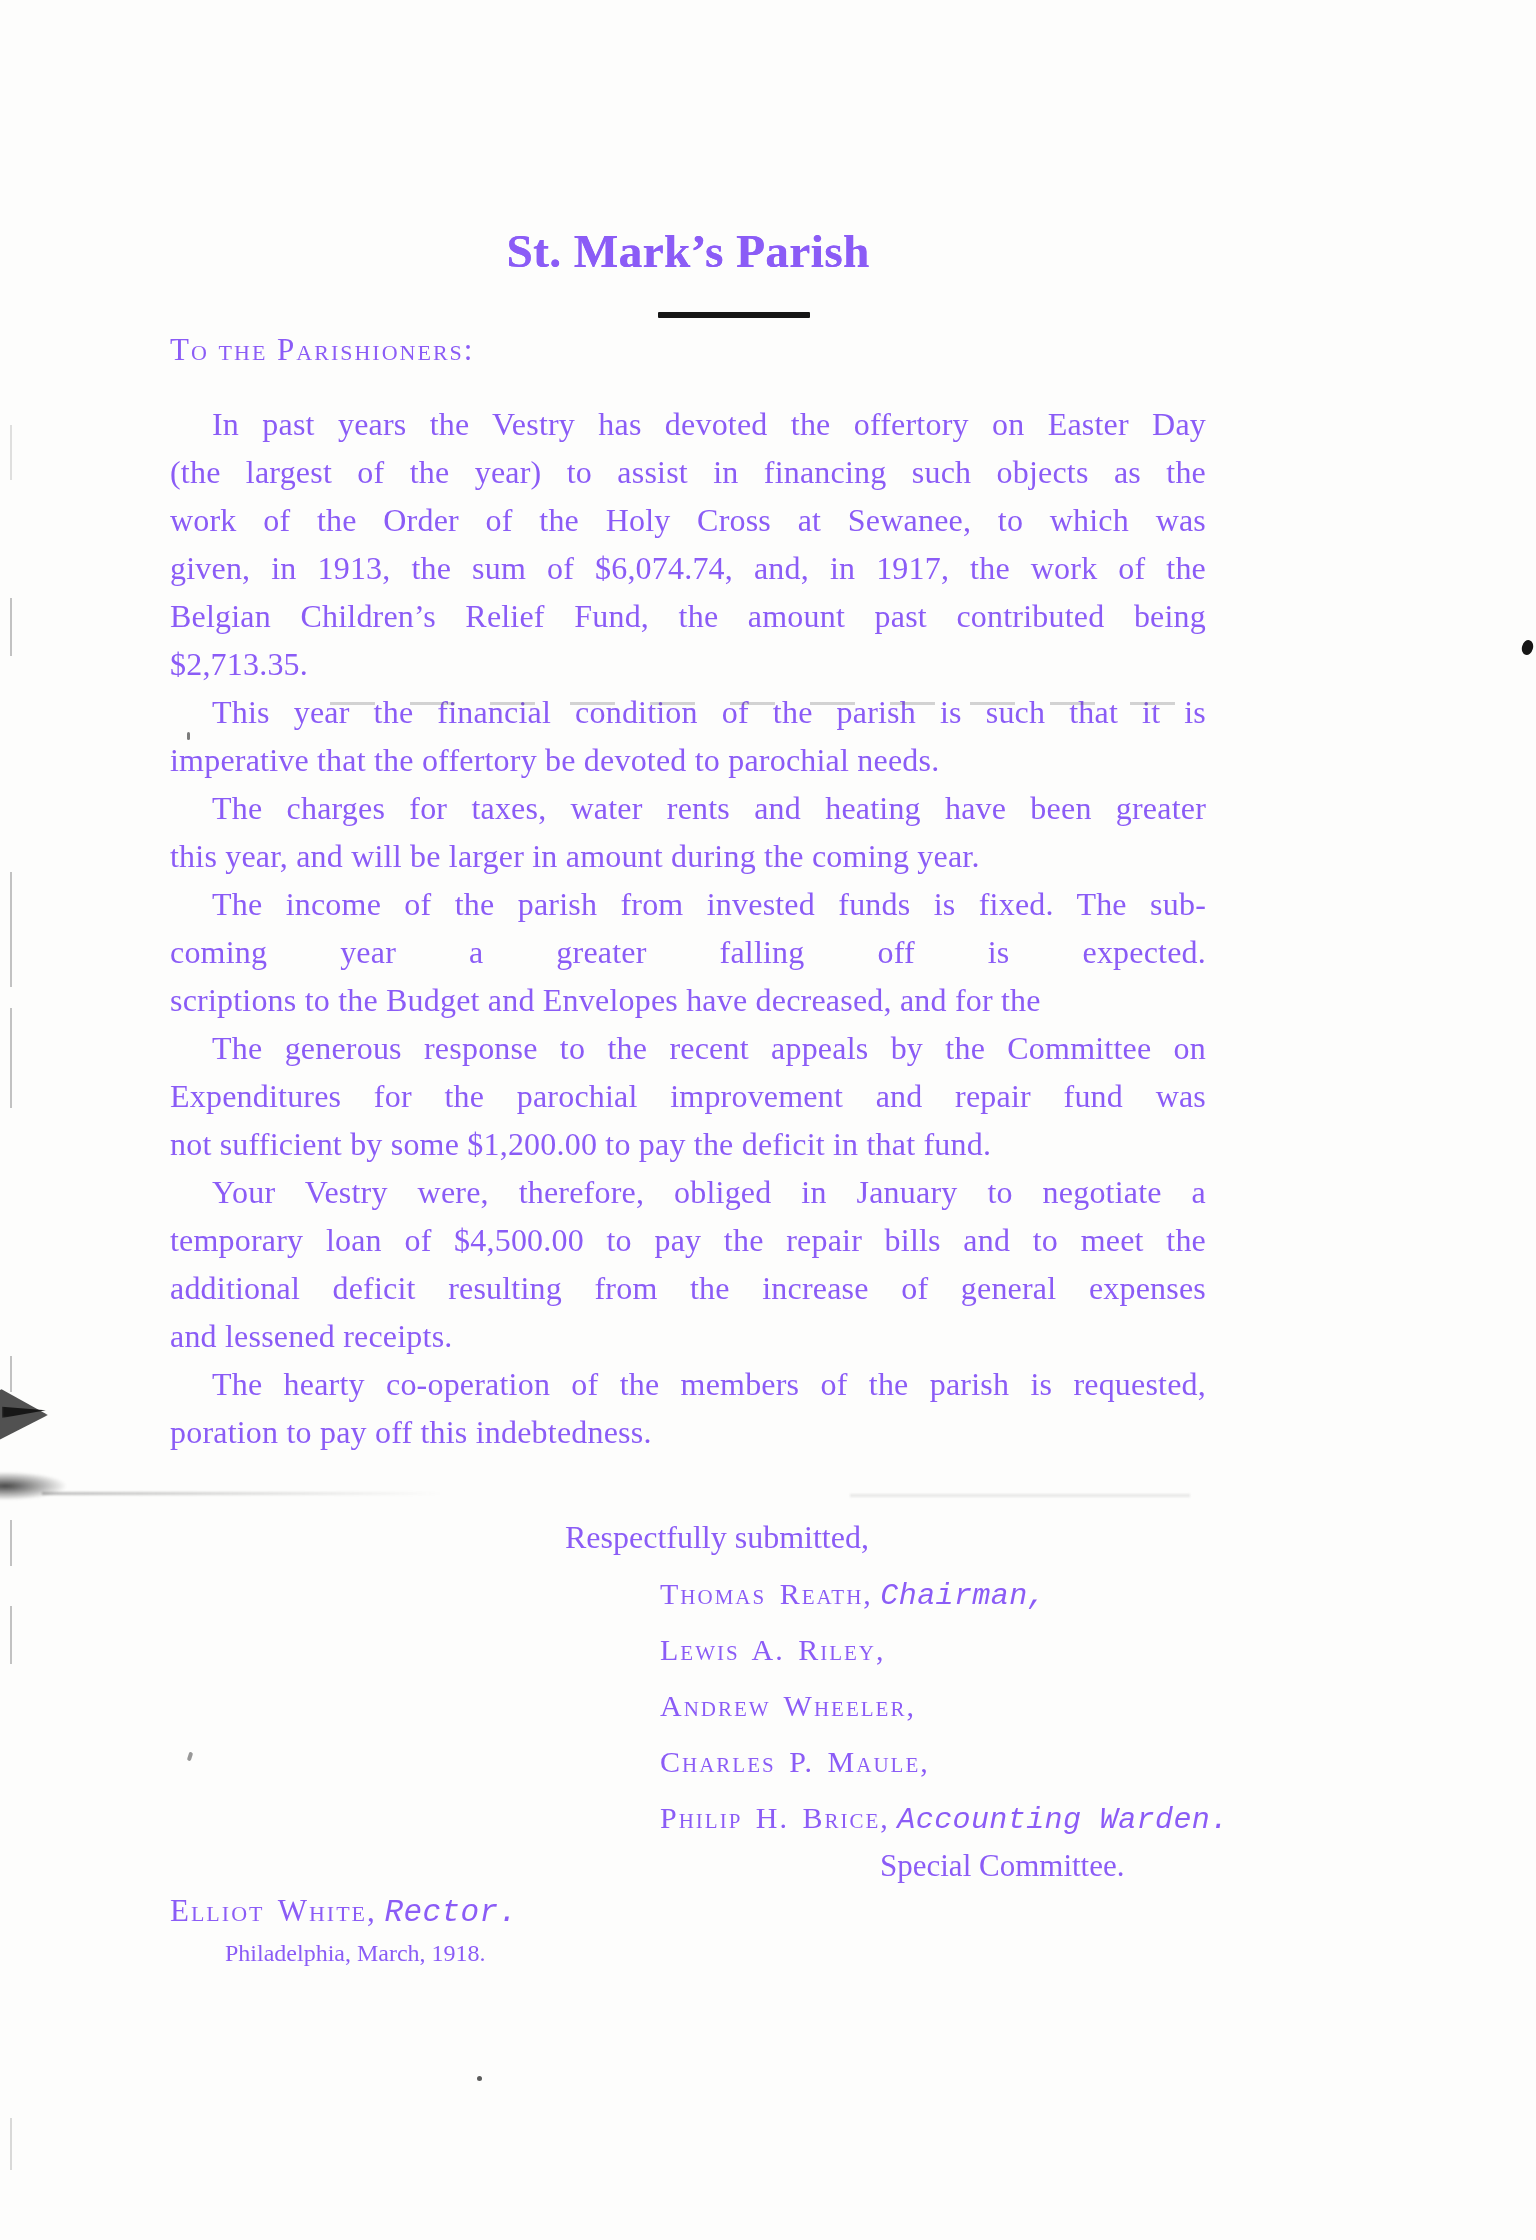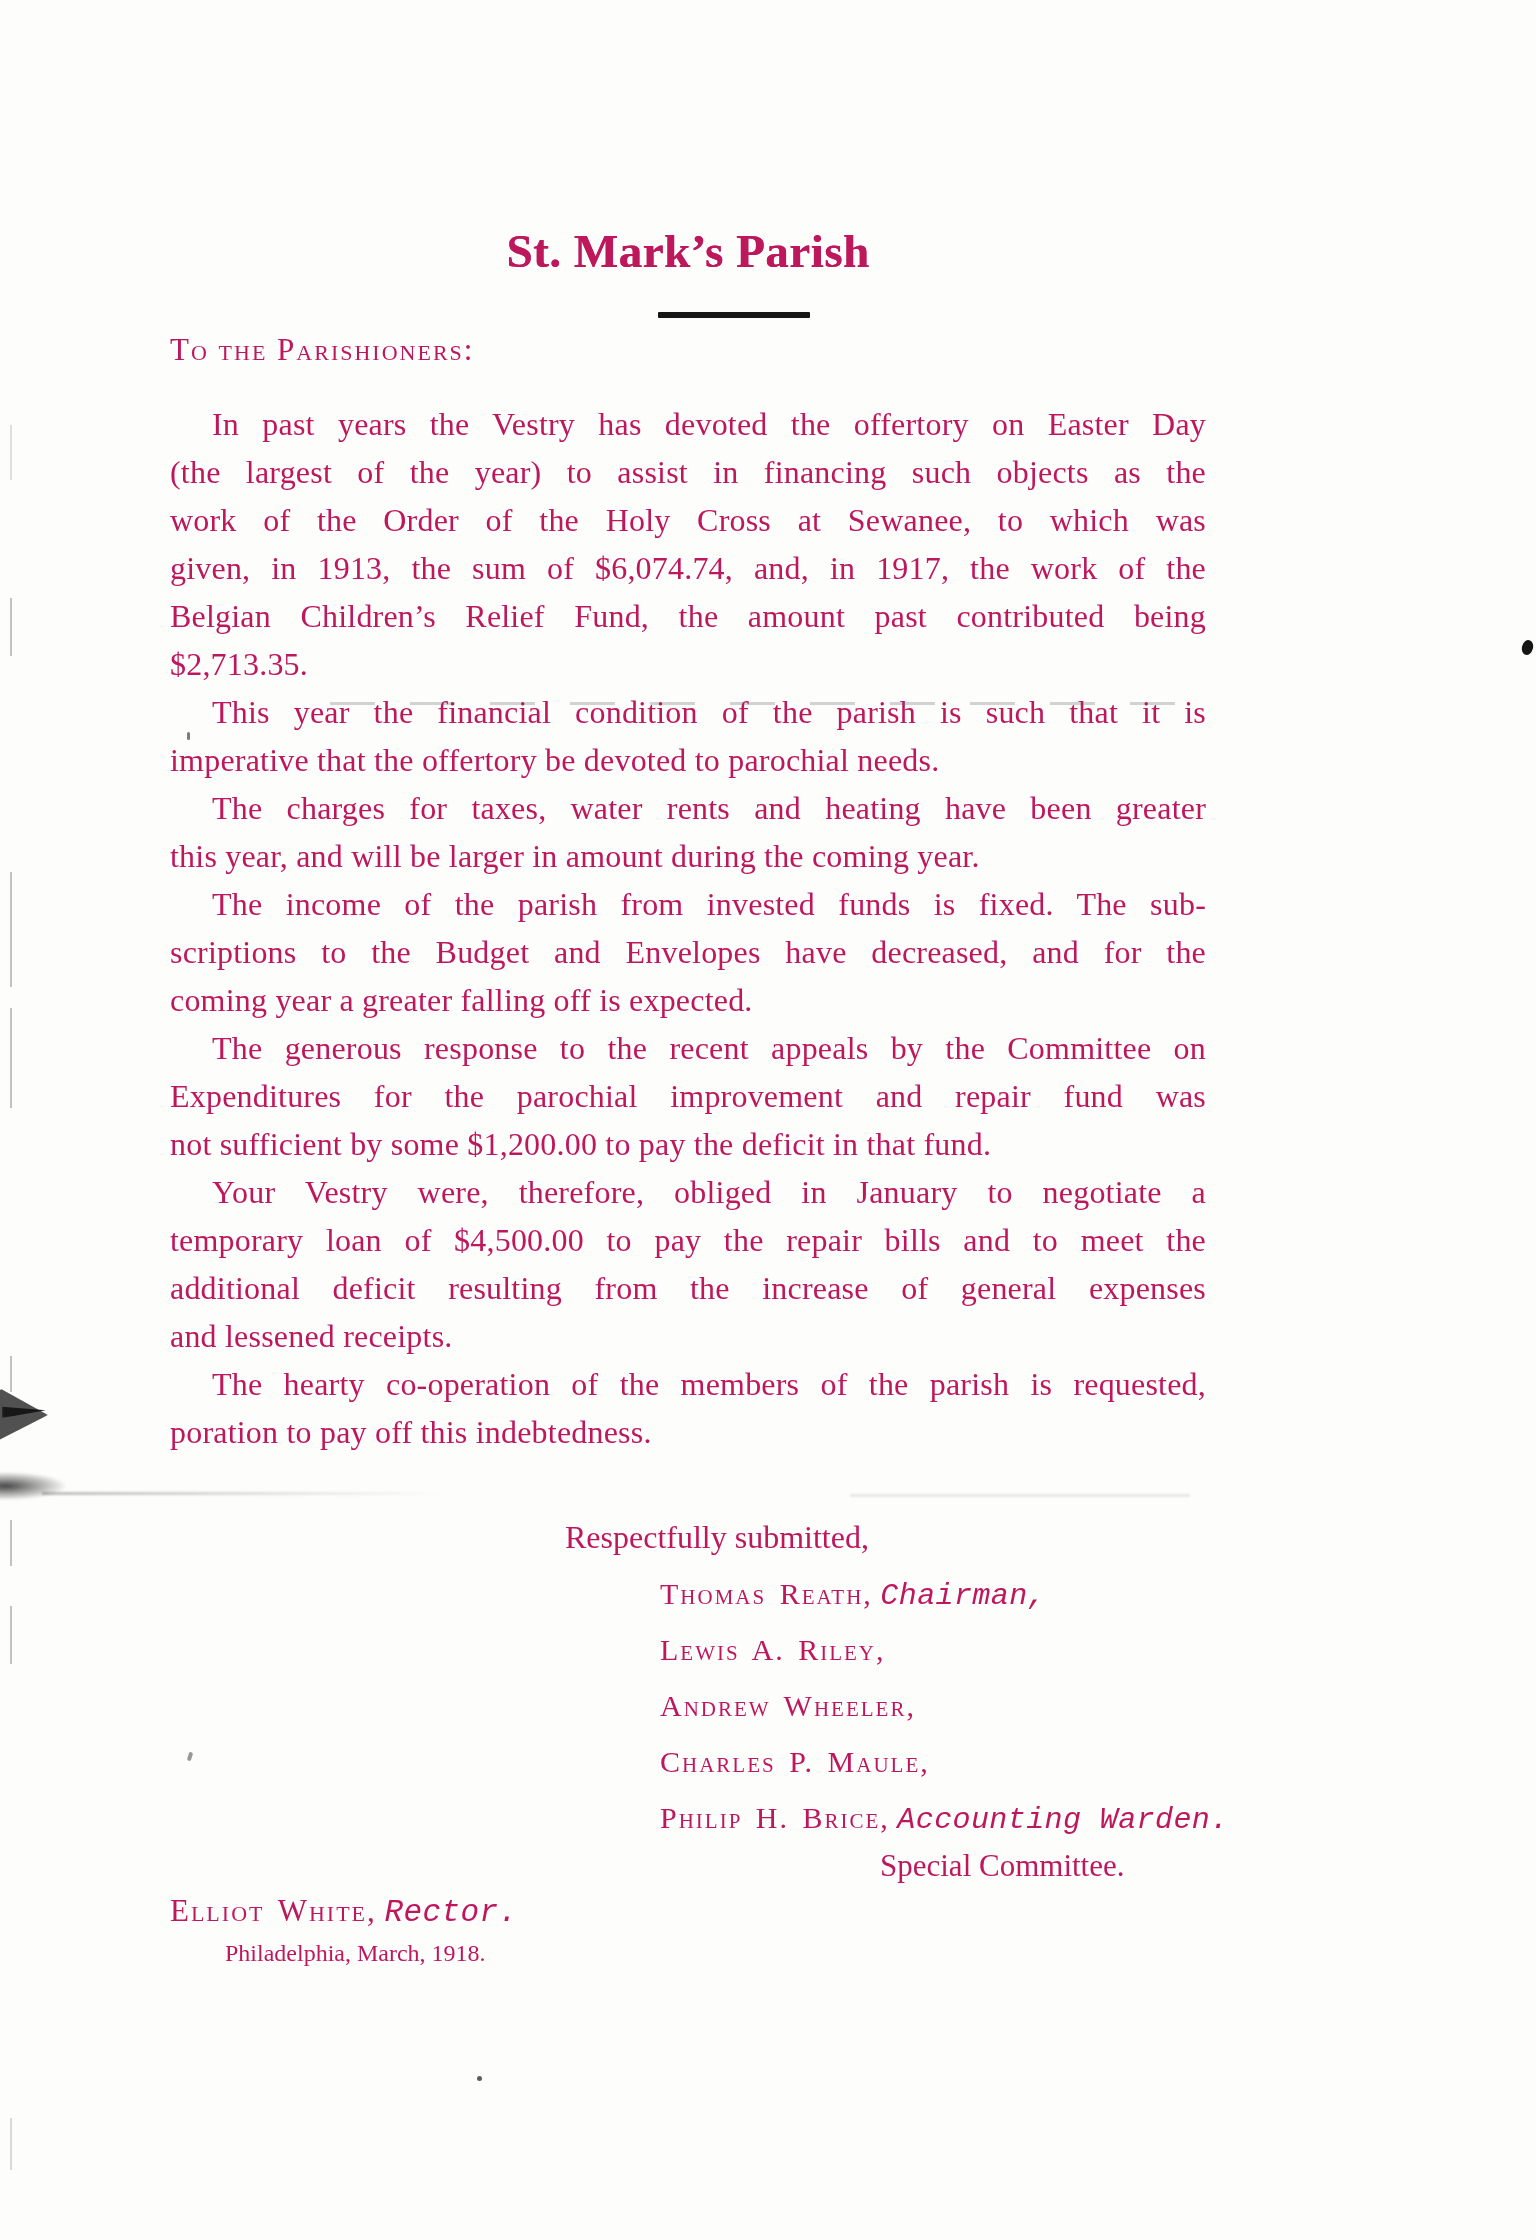--- a/index.html
+++ b/index.html
@@ -1,20 +1,20 @@
 <!DOCTYPE html>
 <html><head>
 <meta charset="utf-8">
 <style>
   html,body { margin:0; padding:0; background:#ffffff; }
   .page {
     position:relative; width:1536px; height:2240px;
     background:#fdfdfc; overflow:hidden;
     font-family:"Liberation Serif","DejaVu Serif",serif;
-    color:#be185d;
+    color:#8b5cf6;
   }
   .content { position:absolute; left:170px; top:0; width:1036px; }
 
   .title {
     margin:0; padding-top:224px;
     font-size:47px; font-weight:bold; text-align:center;
     letter-spacing:0.5px; text-shadow:0.4px 0 0 currentColor;
   }
   .title-rule {
     width:152px; height:6px; background:#161616; border-radius:1px;
@@ -117,22 +117,22 @@
       <div class="para">
           <div class="pline">This year the financial condition of the parish is such that it is</div>
           <div class="pline">imperative that the offertory be devoted to parochial needs.</div>
         </div>
       <div class="para">
           <div class="pline">The charges for taxes, water rents and heating have been greater</div>
           <div class="pline">this year, and will be larger in amount during the coming year.</div>
         </div>
       <div class="para">
           <div class="pline">The income of the parish from invested funds is fixed. The sub-</div>
+          <div class="pline">coming year a greater falling off is expected.</div>
           <div class="pline">scriptions to the Budget and Envelopes have decreased, and for the</div>
-          <div class="pline">coming year a greater falling off is expected.</div>
         </div>
       <div class="para">
           <div class="pline">The generous response to the recent appeals by the Committee on</div>
           <div class="pline">Expenditures for the parochial improvement and repair fund was</div>
           <div class="pline">not sufficient by some $1,200.00 to pay the deficit in that fund.</div>
         </div>
       <div class="para">
           <div class="pline">Your Vestry were, therefore, obliged in January to negotiate a</div>
           <div class="pline">temporary loan of $4,500.00 to pay the repair bills and to meet the</div>
           <div class="pline">additional deficit resulting from the increase of general expenses</div>

